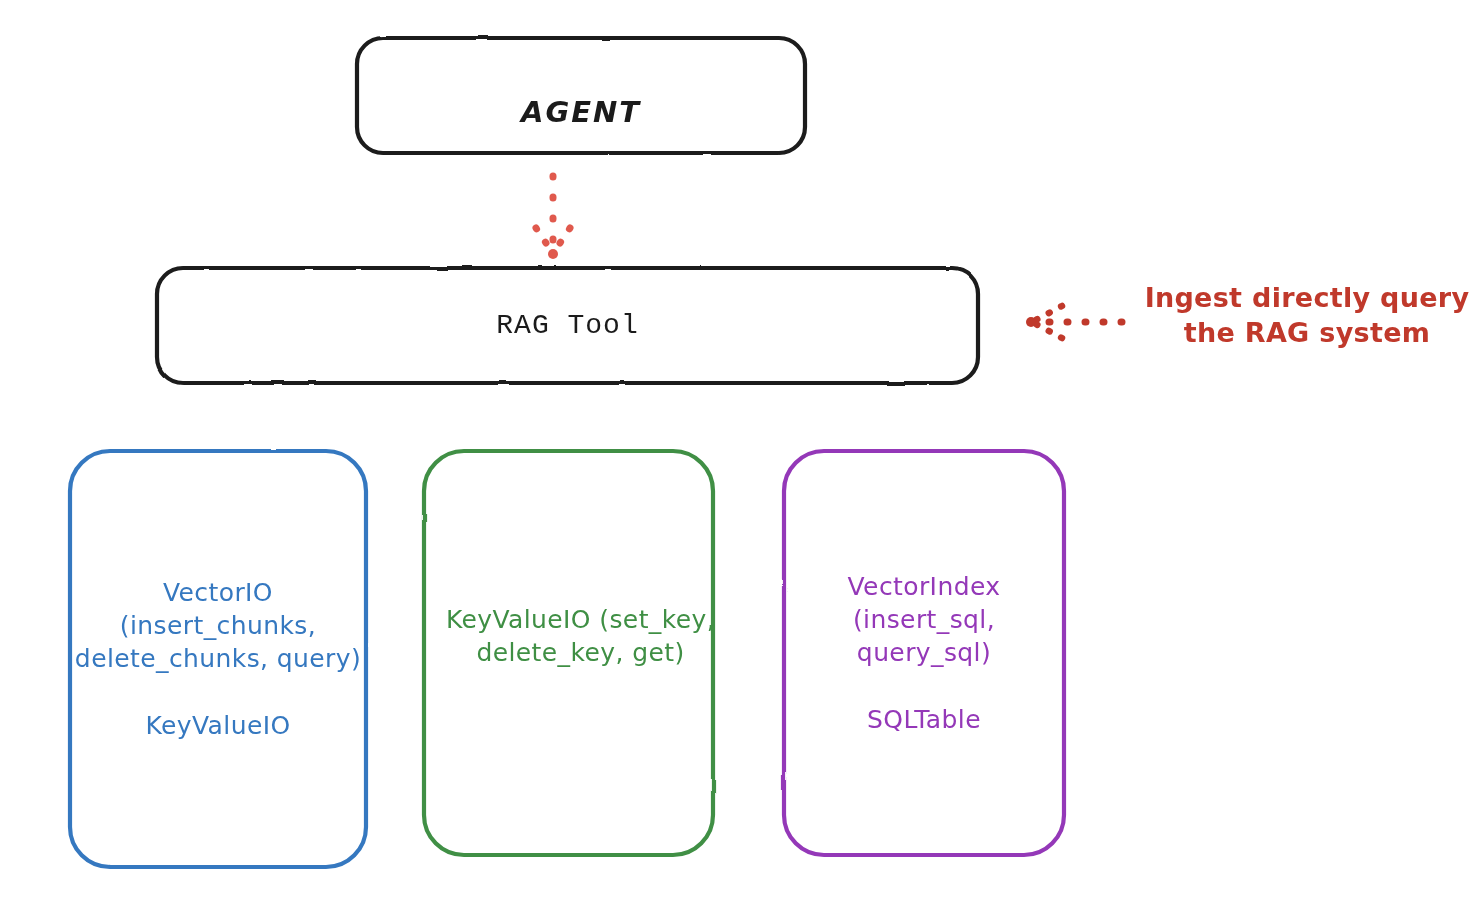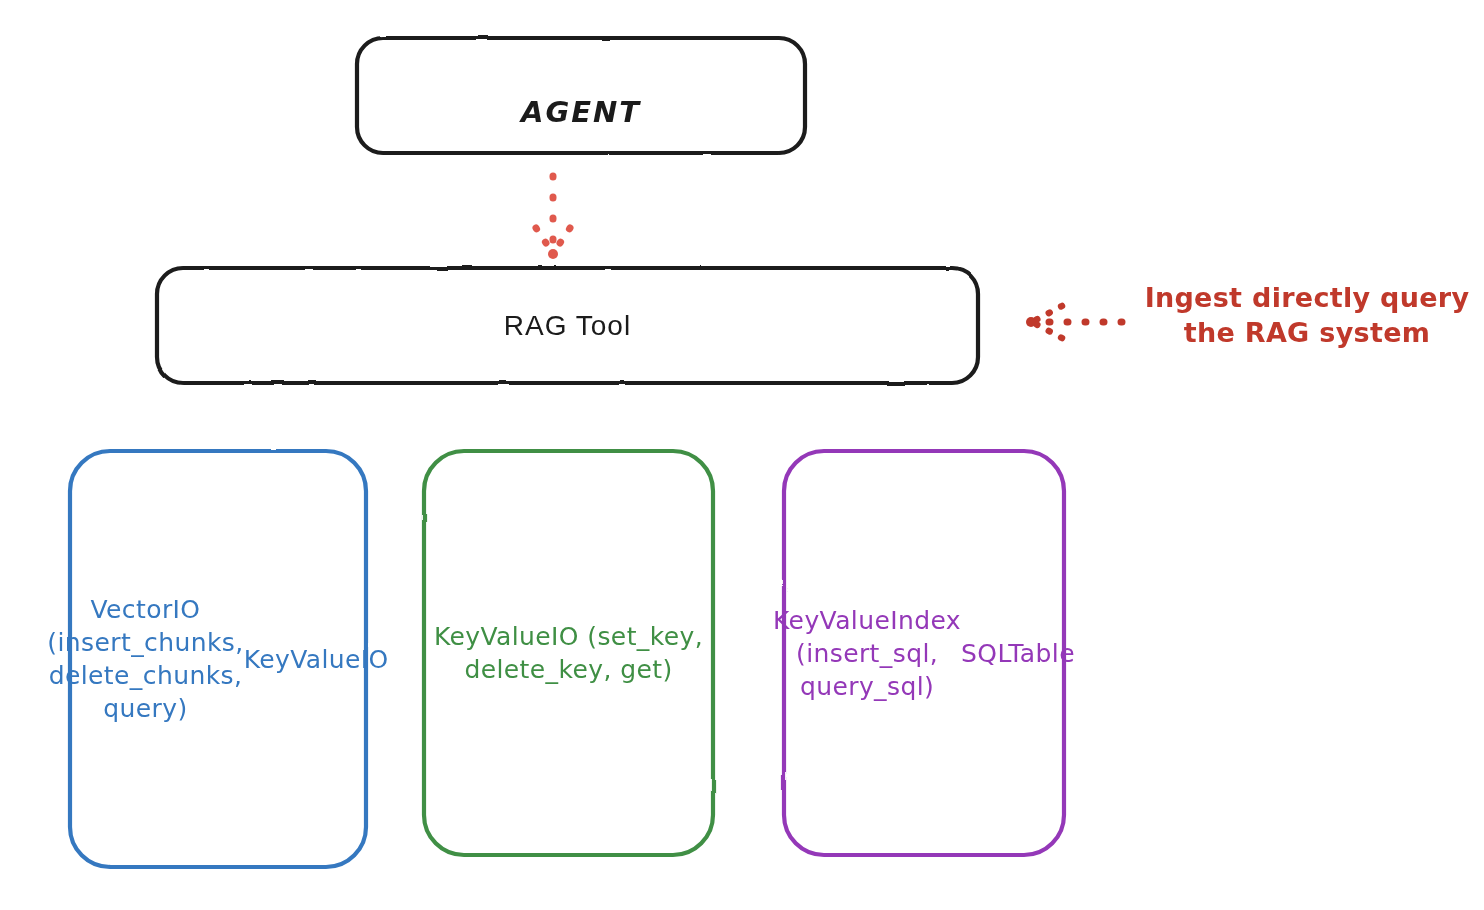--- a/index.html
+++ b/index.html
@@ -54,36 +54,36 @@
   }
 
   
   #rag-tool-node {
     left: 157px;
     top: 268px;
     width: 821px;
     height: 115px;
   }
   #rag-tool-node .node-label {
-    font-family: Liberation Sans, sans-serif;
+    font-family: Liberation Mono, monospace;
     font-size: 28px;
     font-weight: 500;
     color: #1b1b1b;
     letter-spacing: 1px;
   }
 
   
   #vectorio-node {
     left: 70px;
     top: 451px;
     width: 296px;
     height: 416px;
   }
   #keyvalueio-node {
-    left: 424px;
+    left: 436px;
     top: 451px;
     width: 289px;
     height: 404px;
   }
   #relationalio-node {
     left: 784px;
     top: 451px;
     width: 280px;
     height: 404px;
   }
@@ -95,21 +95,21 @@
     letter-spacing: 0.4px;
   }
   #vectorio-node .leaf-label { color: #3578c0; }
   #keyvalueio-node .leaf-label { color: #3f8f44; }
   #relationalio-node .leaf-label { color: #9438b8; }
 
   .leaf-inner {
     position: relative;
     z-index: 2;
     display: flex;
-    flex-direction: row;
+    flex-direction: column;
     align-items: center;
     justify-content: center;
     width: 100%;
   }
   .leaf-gap { height: 34px; }
 
   
   #annotation-note {
     position: absolute;
     left: 1142px;
@@ -198,21 +198,21 @@
   <div class="leaf-inner">
     <div class="leaf-label">KeyValueIO
 (set_key,
 delete_key, get)</div>
     <div class="leaf-gap"></div>
   </div>
 </div>
 
 <div class="node" id="relationalio-node">
   <div class="leaf-inner">
-    <div class="leaf-label">KeyValueIndex
+    <div class="leaf-label">VectorIndex
 (insert_sql,
 query_sql)</div>
     <div class="leaf-gap"></div>
     <div class="leaf-label">SQLTable</div>
   </div>
 </div>
 
 <div id="annotation-note">Ingest directly query
 the RAG system</div>
 

